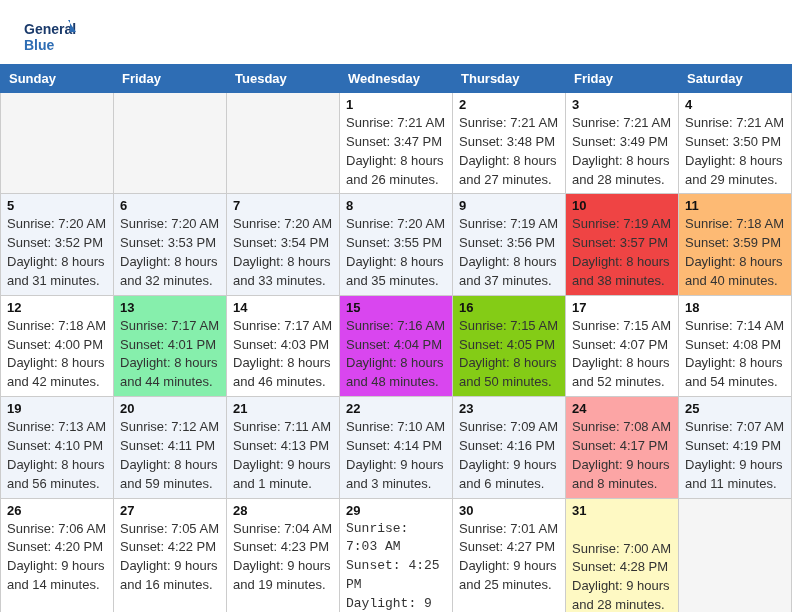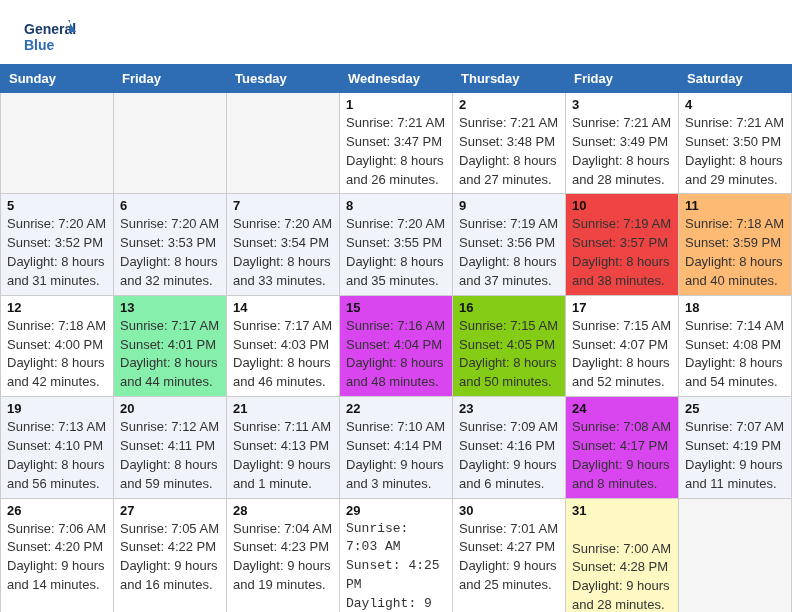--- a/index.html
+++ b/index.html
@@ -270,21 +270,21 @@
 Daylight: 9 hours
 and 3 minutes.</div>
         </td>
         <td style="background: rgb(240, 244, 250);">
           <span class="day-num">23</span>
           <div class="day-info" style="white-space: pre-line;">Sunrise: 7:09 AM
 Sunset: 4:16 PM
 Daylight: 9 hours
 and 6 minutes.</div>
         </td>
-        <td style="background: #d946ef;">
+        <td style="background: #fca5a5;">
           <span class="day-num">24</span>
           <div class="day-info" style="white-space: pre-line;">Sunrise: 7:08 AM
 Sunset: 4:17 PM
 Daylight: 9 hours
 and 8 minutes.</div>
         </td>
         <td style="background: rgb(240, 244, 250);">
           <span class="day-num">25</span>
           <div class="day-info" style="white-space: pre-line;">Sunrise: 7:07 AM
 Sunset: 4:19 PM

